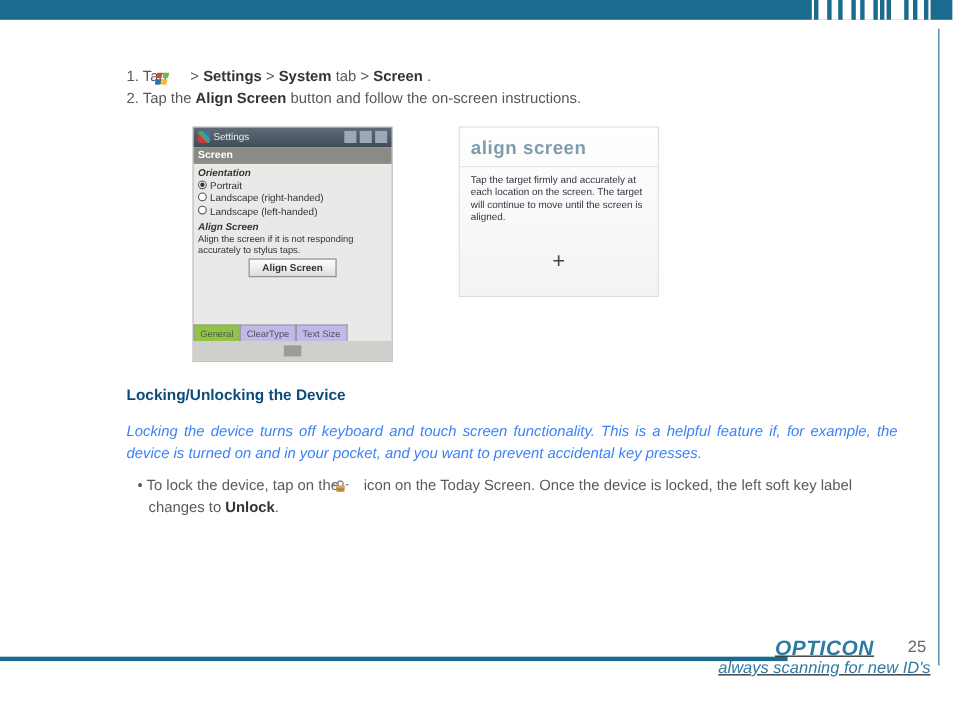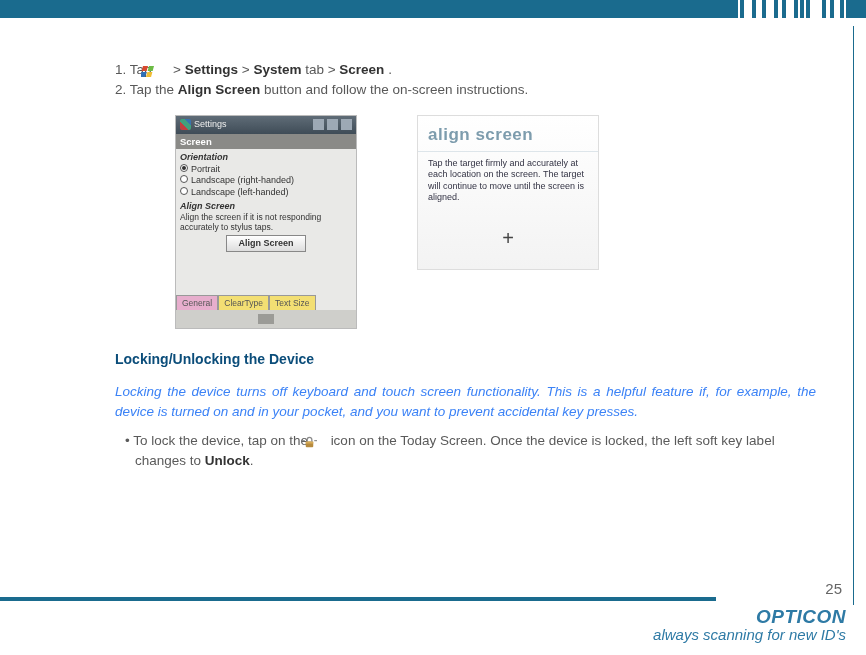--- a/index.html
+++ b/index.html
@@ -104,22 +104,22 @@
   .shot1-body .hdr { font-weight:bold;font-style:italic; }
   .shot1-body .opt { display:flex;align-items:flex-start;gap:3px;margin:1px 0; }
   .shot1-body .radio { width:8px;height:8px;border:1px solid #555;border-radius:50%;background:#fff; }
   .shot1-body .radio.sel::after{content:"";display:block;width:4px;height:4px;background:#333;border-radius:50%;margin:1px auto;}
   .shot1-btn {
     margin: 3px auto 4px; width: 80px; text-align:center;
     border:1px solid #888; background:linear-gradient(#fff,#ddd);
     font-weight:bold; padding:2px 0; font-size:9px;
   }
   .shot1-tabs { display:flex; }
-  .shot1-tabs span { border:1px solid #999;border-bottom:none;background:#fde047;padding:2px 5px;font-size:8.5px; }
-  .shot1-tabs span.active { background:#f9a8d4; }
+  .shot1-tabs span { border:1px solid #999;border-bottom:none;background:#c4b5fd;padding:2px 5px;font-size:8.5px; }
+  .shot1-tabs span.active { background:#84cc16; }
   .shot1-sip { height:18px;background:#cfcfca;display:flex;justify-content:center;align-items:center;}
   .shot1-sip .kb { width:16px;height:10px;background:#9b9b96;}
   
   
   .shot2 {
     width: 182px;
     height: 155px;
     background: linear-gradient(#fff 0, #f3f3f3 100%);
     border: 1px solid #ddd;
   }
@@ -186,22 +186,23 @@
   .page-num {
     position:absolute;
     right: 24px;
     bottom: 58px;
     font-size: 15px;
     color: #666;
   }
   .brand {
     position:absolute;
     right: 20px;
-    bottom: 12px;
-    text-align: right;
+    bottom: 39px;
+    text-align: center;
+    text-decoration: underline;
   }
   .brand-name {
     color: #2e7aa5;
     font-weight: 900;
     font-style: italic;
     font-size: 19px;
     letter-spacing: 0.5px;
     font-family: Arial, sans-serif;
   }
   .brand-tag {

